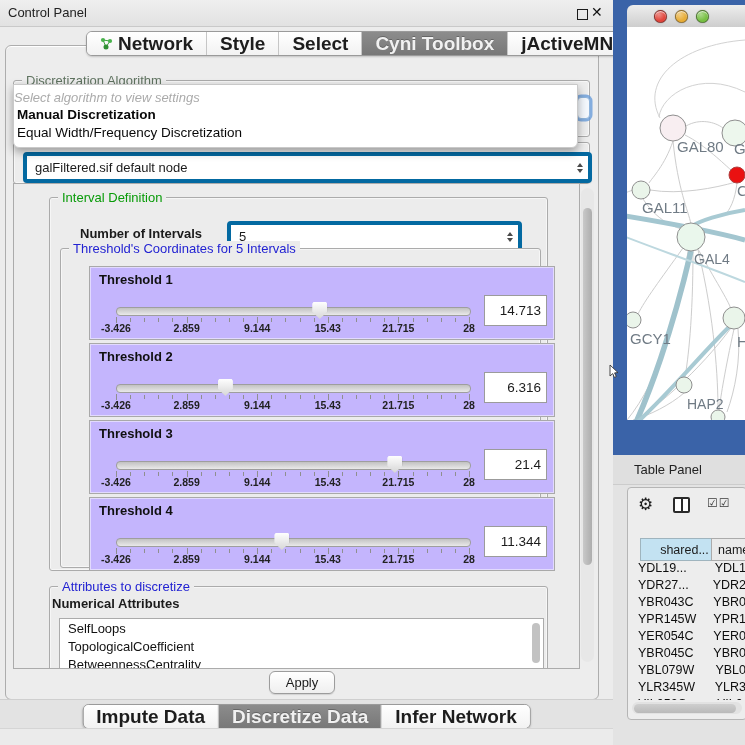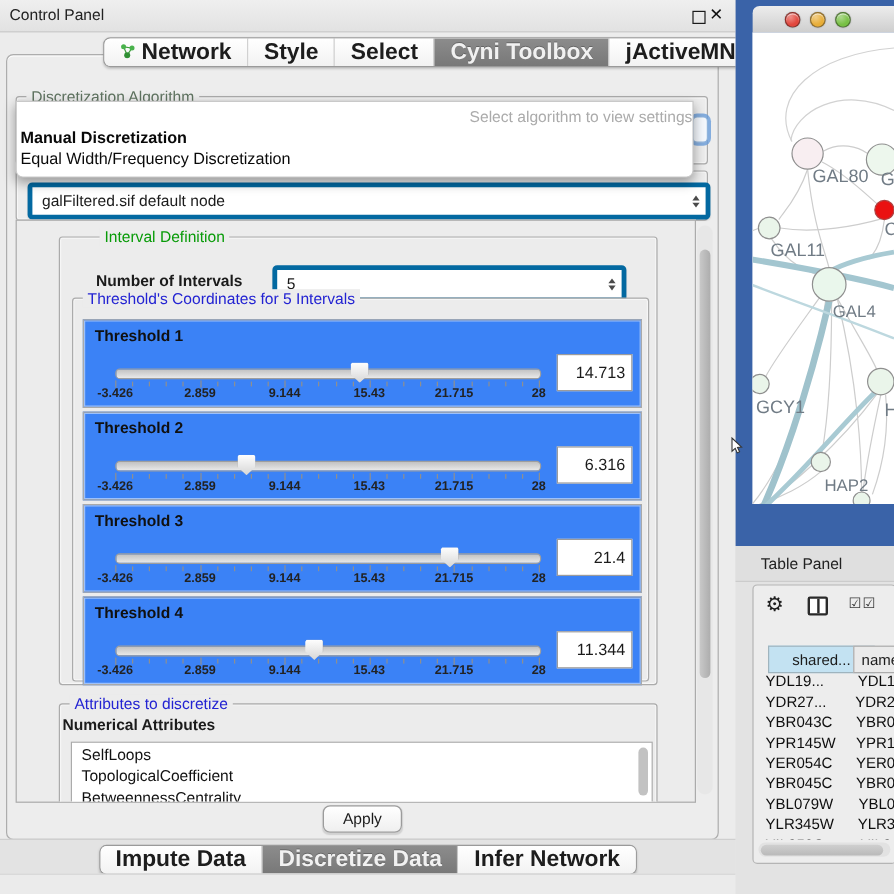--- a/index.html
+++ b/index.html
@@ -35,29 +35,29 @@
   
   .combo{background:#FFFFFF;border:4px solid #0369a1;border-radius:4px;display:flex;align-items:center;
          font-size:13px;box-shadow:0 1px 1px rgba(0,0,0,.08);}
   .combo .cval{flex:1;padding-left:8px;overflow:hidden;white-space:nowrap;}
   .combo .spin{width:16px;display:flex;flex-direction:column;align-items:center;justify-content:center;gap:2px;}
   .tri-up{width:0;height:0;border-left:3.5px solid transparent;border-right:3.5px solid transparent;border-bottom:4.5px solid #4A4A4A;}
   .tri-dn{width:0;height:0;border-left:3.5px solid transparent;border-right:3.5px solid transparent;border-top:4.5px solid #4A4A4A;}
   
   #algo-popup{left:13px;top:84px;width:563px;height:62px;background:#FFFFFF;border:1px solid #C9C9C9;
               border-radius:0 0 6px 6px;box-shadow:0 4px 10px rgba(0,0,0,.35);z-index:30;}
-  #popup-prompt{left:0;right:0;top:5px;text-align:right;font-size:13px;color:#ABABAB;position:absolute;}
+  #popup-prompt{left:0;right:0;top:5px;text-align:left;font-size:13px;color:#ABABAB;position:absolute;font-style:italic;}
   .popup-item{position:absolute;left:3px;font-size:13.5px;color:#090909;}
   
   #inner-panel{left:13px;top:183px;width:565px;height:484px;border:1px solid #ABABAB;background:#ECECEC;overflow:hidden;}
   #outer-scroll-track{left:581px;top:188px;width:13px;height:474px;background:#E7E7E7;border-radius:7px;}
   #outer-scroll-thumb{left:583px;top:208px;width:9px;height:357px;background:linear-gradient(90deg,#C9C9C9,#ADADAD);border-radius:5px;}
   
-  .tpanel{position:relative;width:464px;height:72px;margin-bottom:3px;background:#3b82f6;
-          border:1px solid #A9A9A9;box-shadow:inset 0 0 0 1px rgba(255,255,255,.5);}
+  .tpanel{position:relative;width:464px;height:72px;margin-bottom:3px;background:#c4b5fd;
+          border:1px solid #A9A9A9;box-shadow:inset 0 0 0 1px rgba(255,255,255,.5);margin-left:20px;}
   .tlabel{position:absolute;left:9px;top:5px;font-size:13px;font-weight:bold;color:#101010;}
   .track{position:absolute;left:26px;top:40px;width:353px;height:7px;border:1px solid #9E9E9E;border-radius:4px;
          background:linear-gradient(#C2C2C2,#E9E9E9);}
   .thumb{position:absolute;top:35px;width:15px;height:17px;
          background:linear-gradient(#FEFEFE,#D6D6D6);
          clip-path:polygon(8% 0,92% 0,100% 10%,100% 58%,50% 100%,0 58%,0 10%);
          filter:drop-shadow(0 0 1px #777);}
   .tick{position:absolute;width:1px;background:#8F8F8F;}
   .ticklab{position:absolute;top:55px;width:60px;text-align:center;font-size:10.5px;font-weight:bold;color:#222;}
   .vbox{position:absolute;left:394px;top:28px;width:63px;height:31px;background:#FFFFFF;border:1px solid #9B9B9B;
@@ -155,21 +155,21 @@
         <span class="spin">
             <span class="tri-up"></span>
             <span class="tri-dn"></span>
           </span>
       </div>
     </div>
 
     <div id="inner-panel" class="abs">
 
       <div class="abs group" style="left:35px;top:13px;width:497px;height:372px;background:#ECECEC;">
-        <span class="glabel green" style="background:#ECECEC;margin-left:25px;">Interval Definition</span>
+        <span class="glabel green" style="background:#ECECEC;">Interval Definition</span>
         <div class="abs" style="left:30px;top:28px;font-size:13px;font-weight:bold;">Number of Intervals</div>
         <div class="combo" style="position:absolute;left:177px;top:23px;width:287px;height:23px;">
           <span class="cval">5</span>
           <span class="spin">
               <span class="tri-up"></span>
               <span class="tri-dn"></span>
             </span>
         </div>
 
         <div class="abs group" style="left:10px;top:50px;width:479px;height:318px;background:#ECECEC;">

